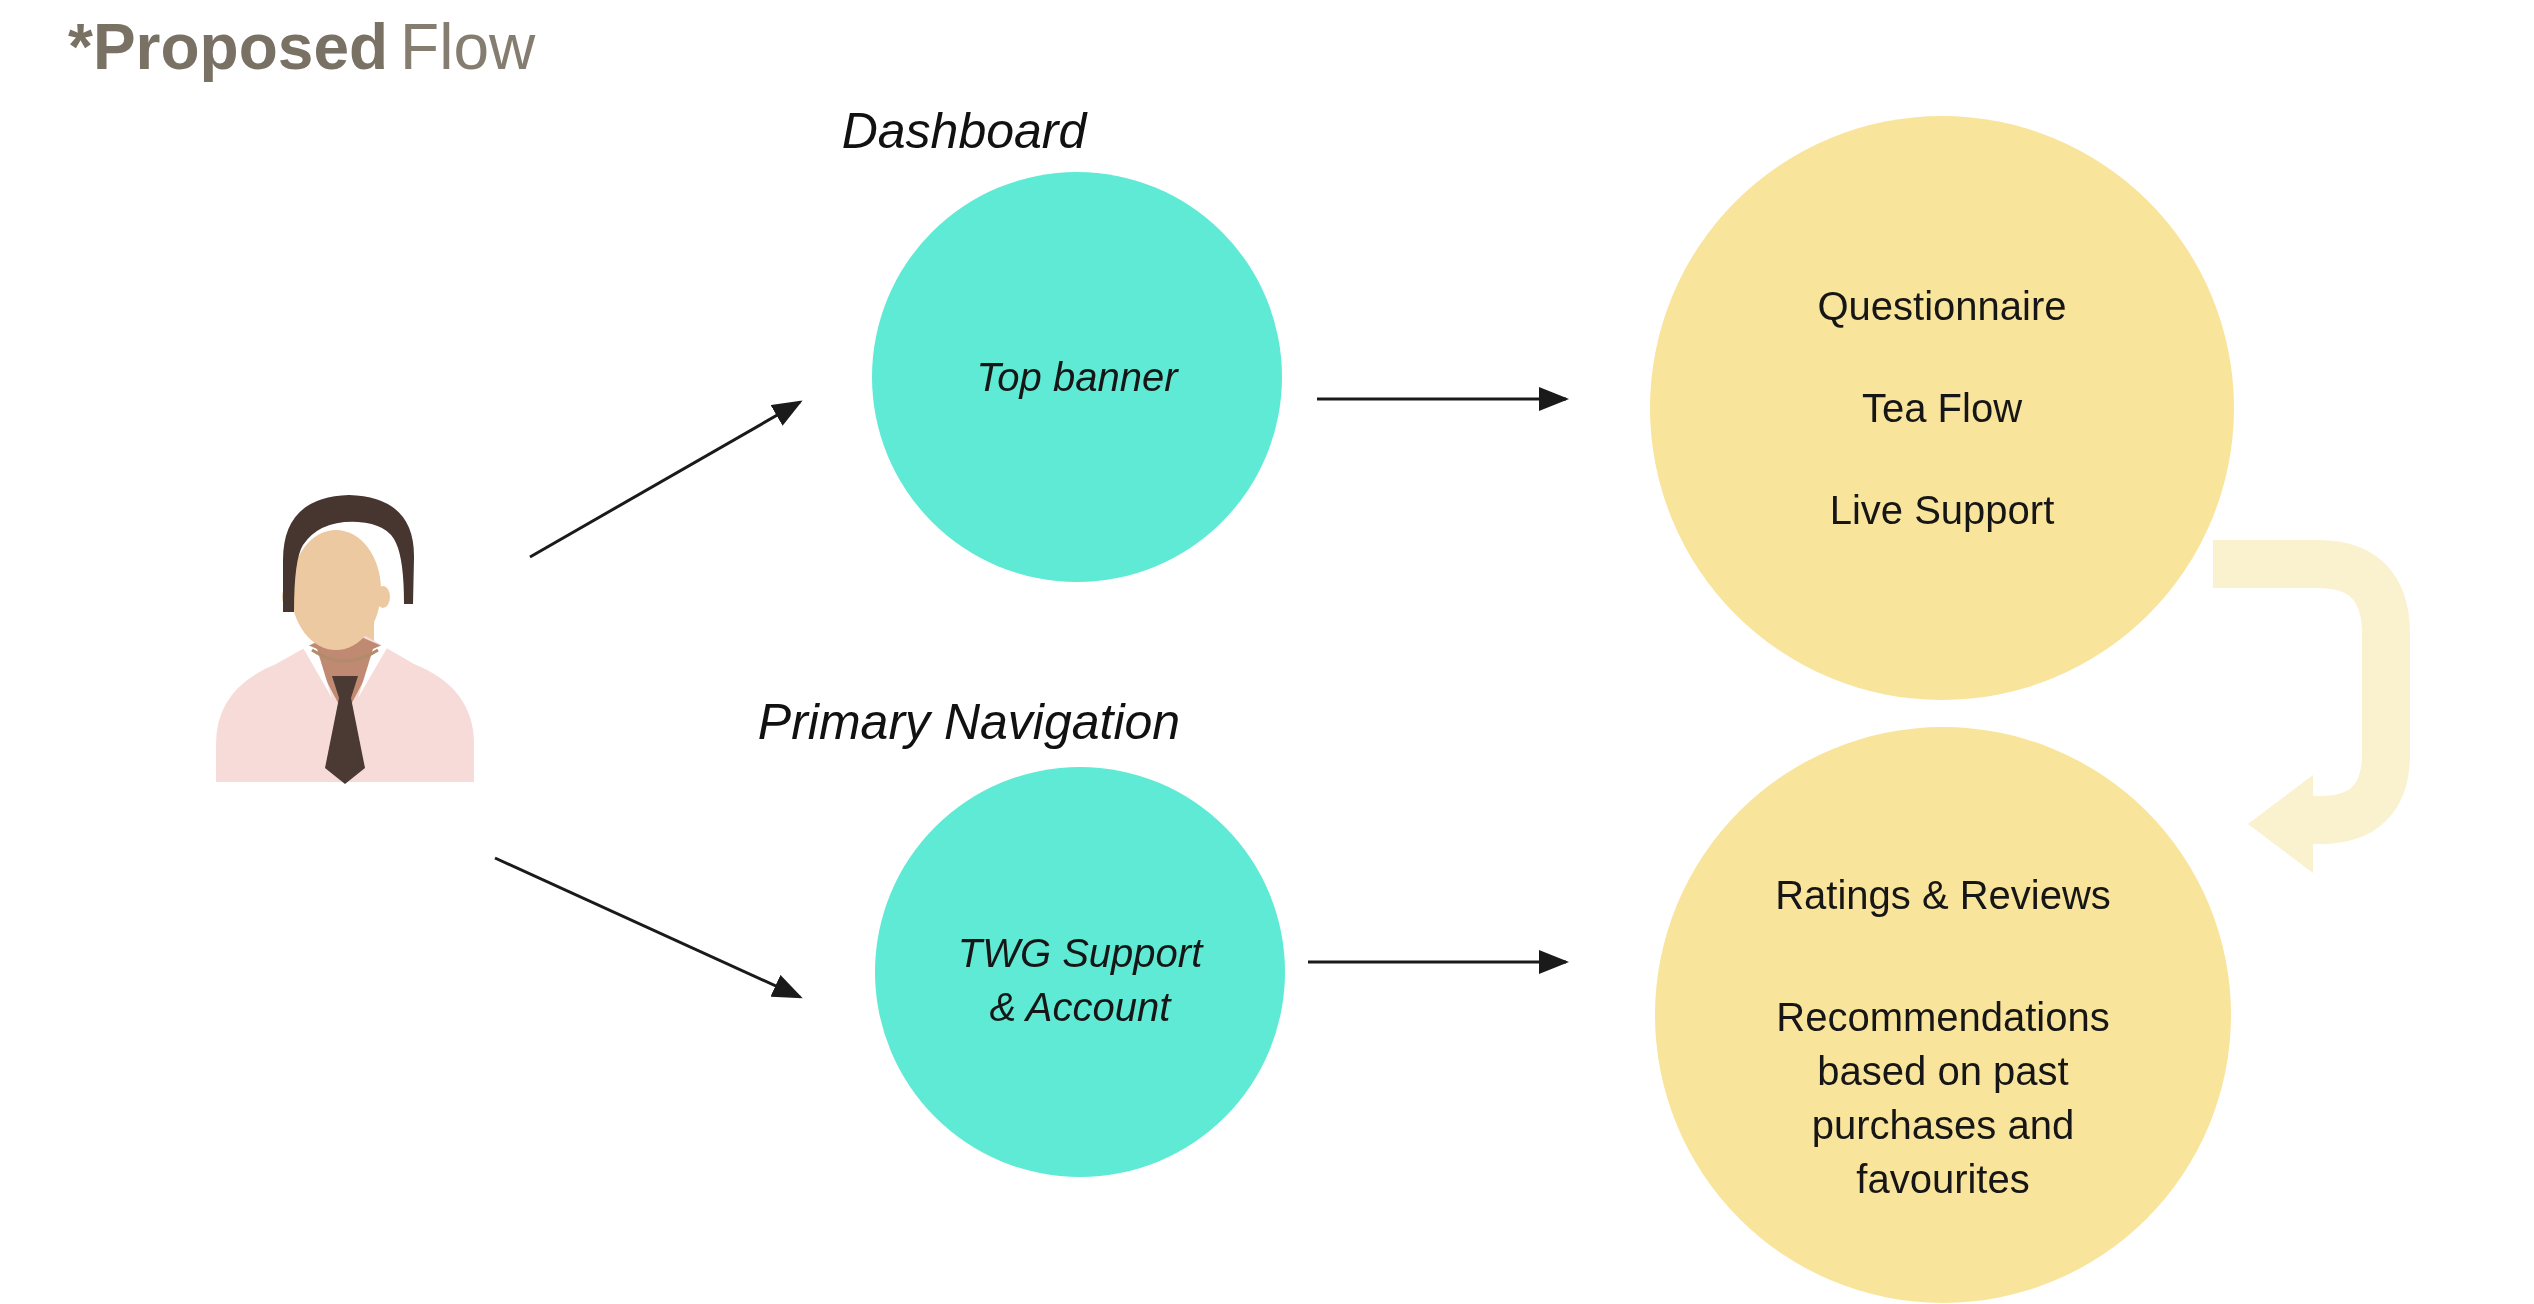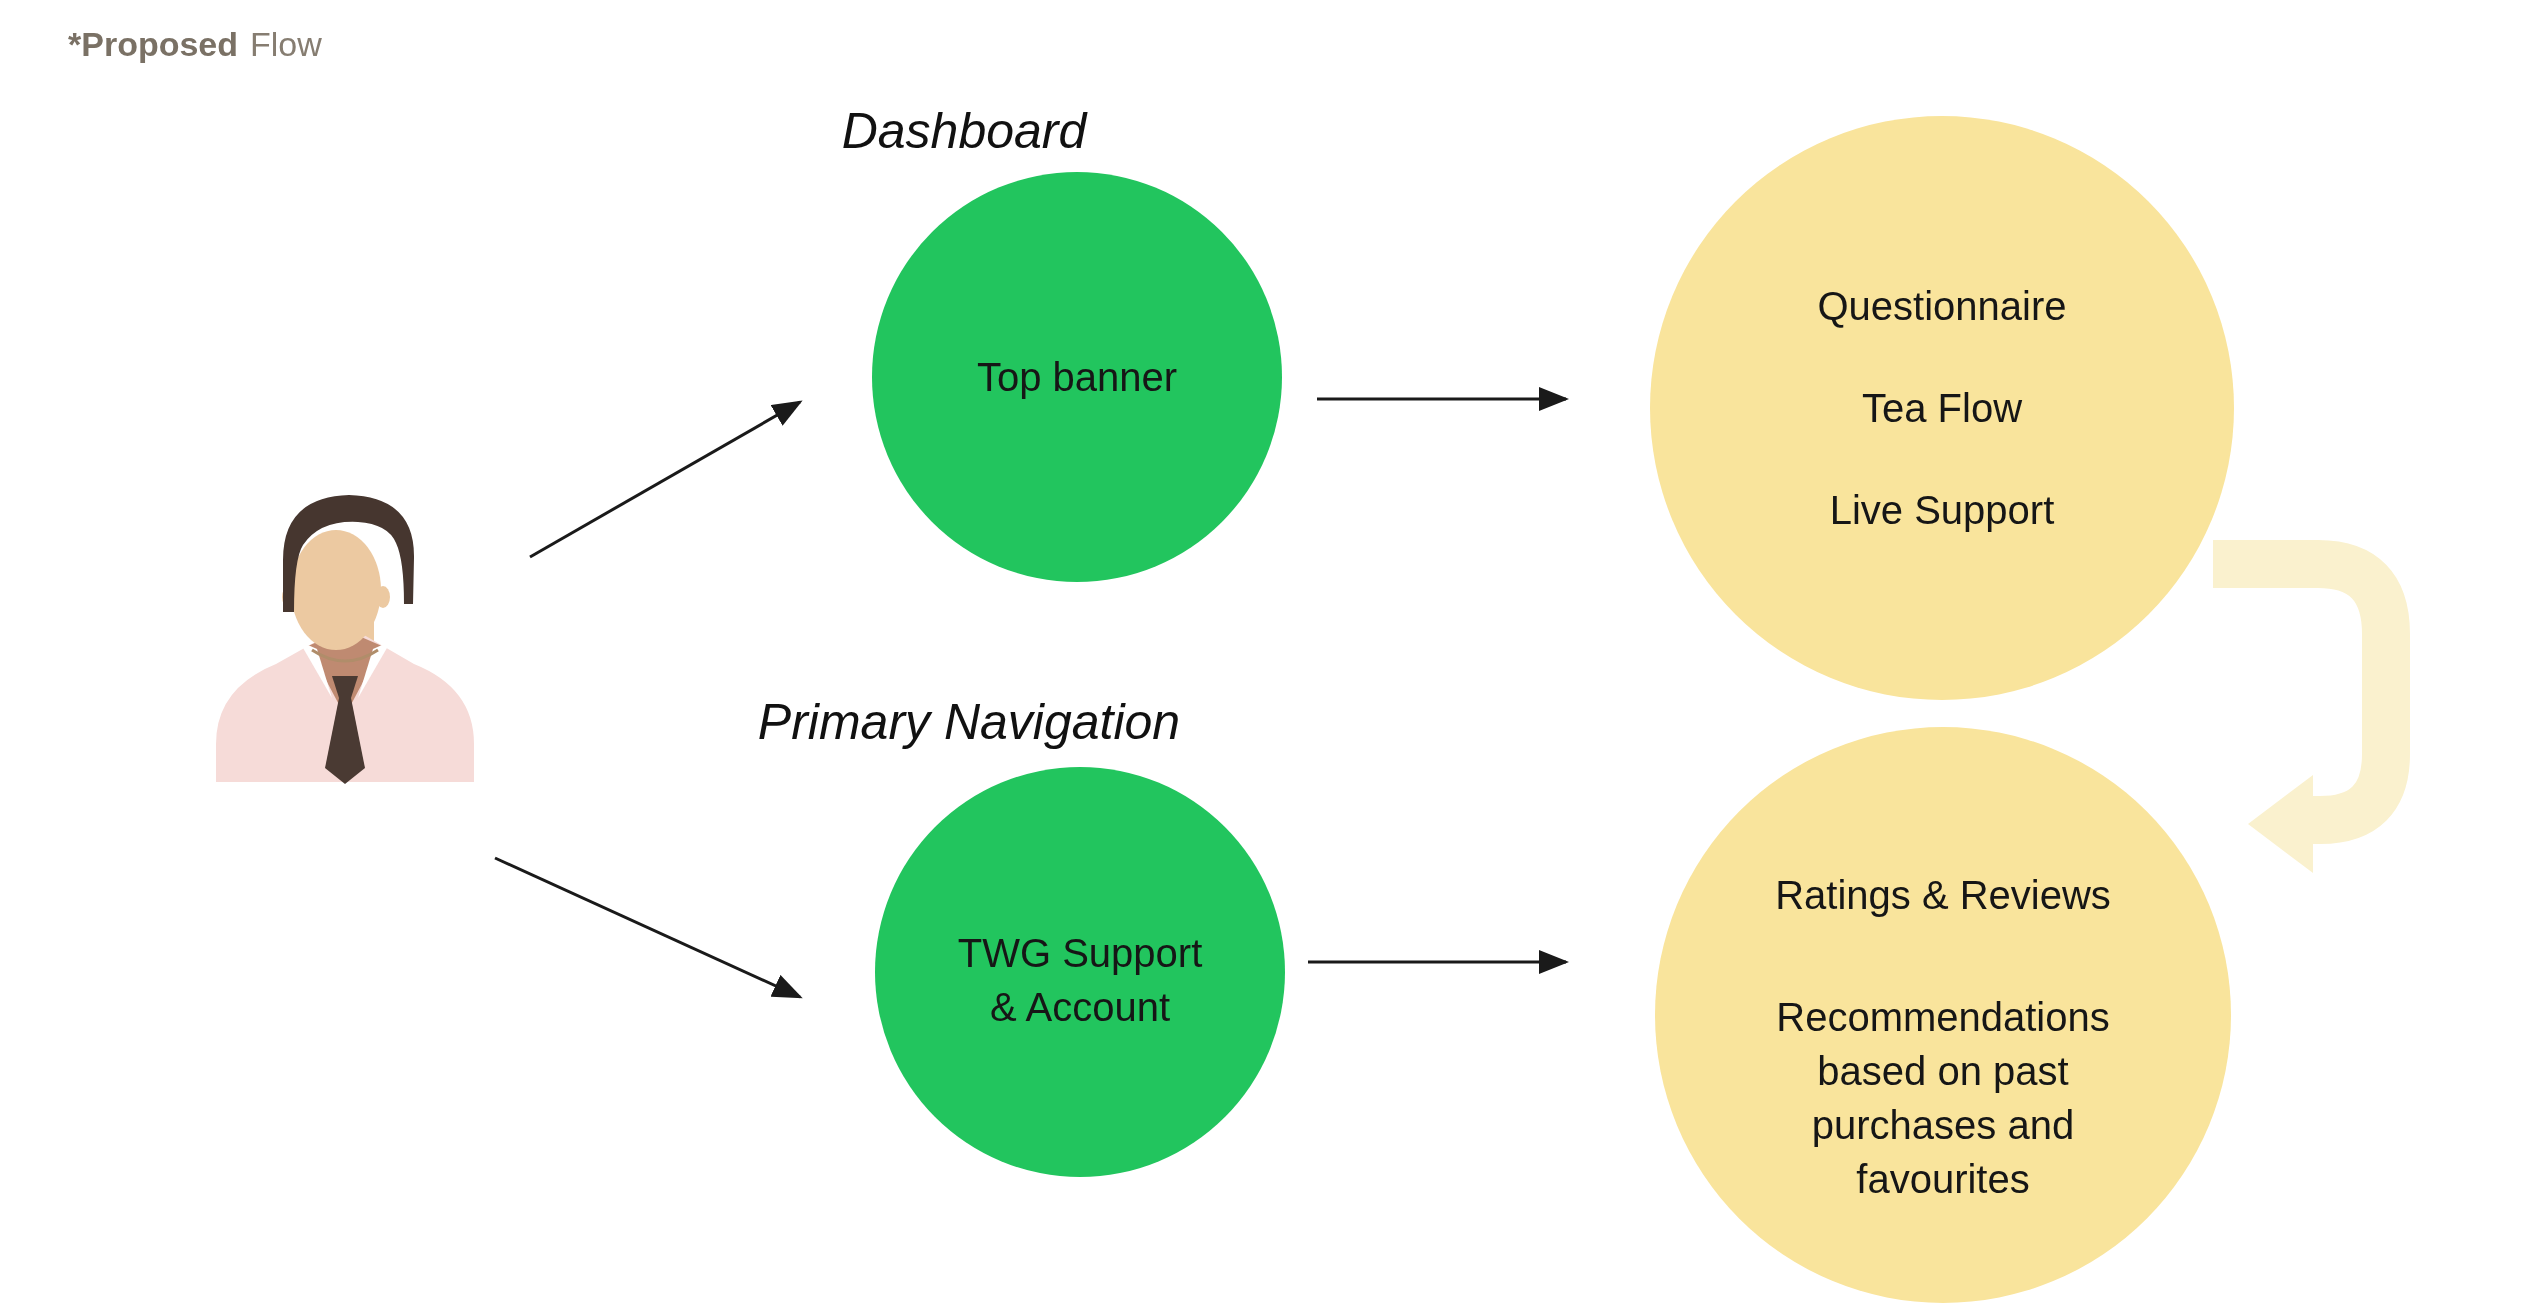--- a/index.html
+++ b/index.html
@@ -19,22 +19,22 @@
   .svg-layer {
     position: absolute;
     left: 0; top: 0;
     width: 2534px;
     height: 1304px;
     pointer-events: none;
   }
   .page-title {
     position: absolute;
     left: 68px;
-    top: 24px;
-    font-size: 34px;
+    top: 9px;
+    font-size: 64px;
     line-height: 1.2;
     color: #7a7165;
     white-space: nowrap;
   }
   .page-title .em { font-weight: 700; margin-right: 12px; }
   .page-title .rest { font-weight: 400; color: #867d71; }
 
   .section-label {
     position: absolute;
     transform: translateX(-50%);
@@ -48,21 +48,21 @@
   .label-primary-nav { left: 969px; top: 692px; }
 
   .node {
     position: absolute;
     border-radius: 50%;
     display: flex;
     align-items: center;
     justify-content: center;
     text-align: center;
   }
-  .node-gray { background: #22c55e; }
+  .node-gray { background: #5eead4; font-style: italic; }
   .node-yellow { background: #f9e49c; justify-content: center; }
 
   .node-top-banner   { left: 872px;  top: 172px; width: 410px; height: 410px; }
   .node-twg-profile  { left: 875px;  top: 767px; width: 410px; height: 410px; }
   .node-dash-feats   { left: 1650px; top: 116px; width: 584px; height: 584px; }
   .node-acct-feats   { left: 1655px; top: 727px; width: 576px; height: 576px; }
 
   .node-text {
     font-size: 40px;
     line-height: 1.3;

